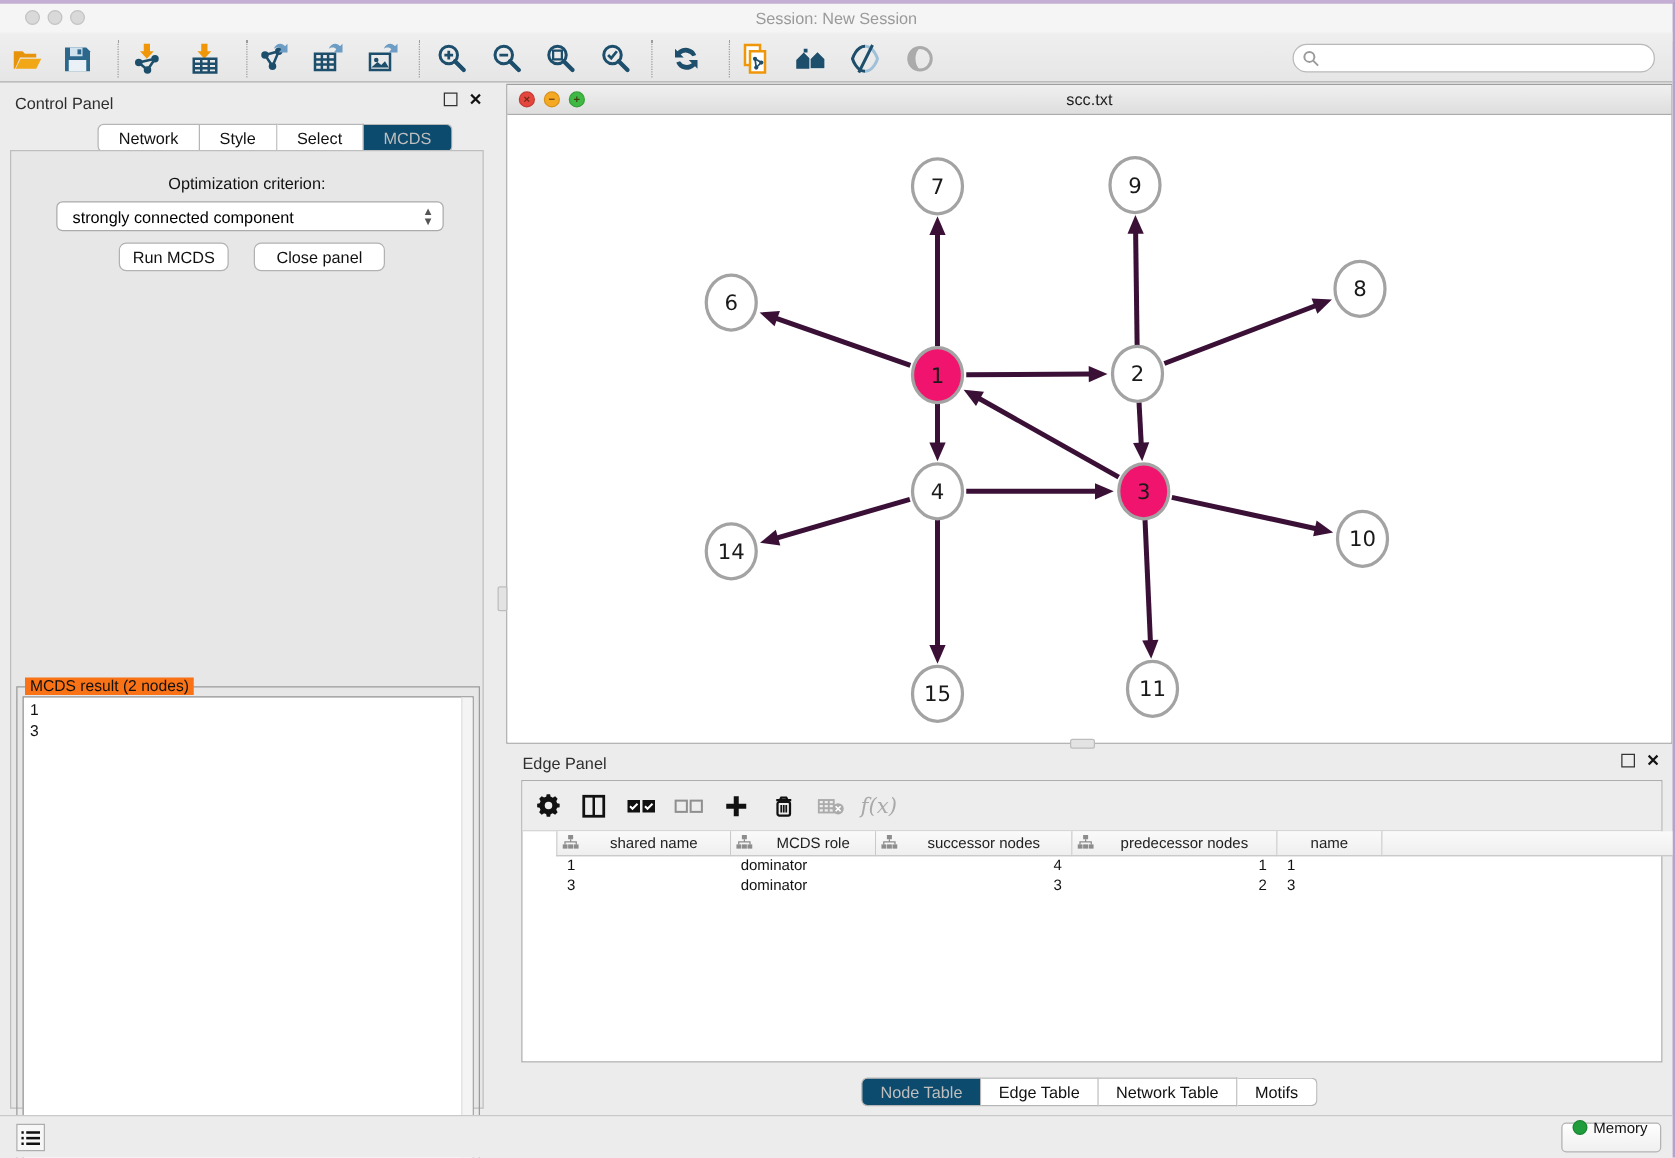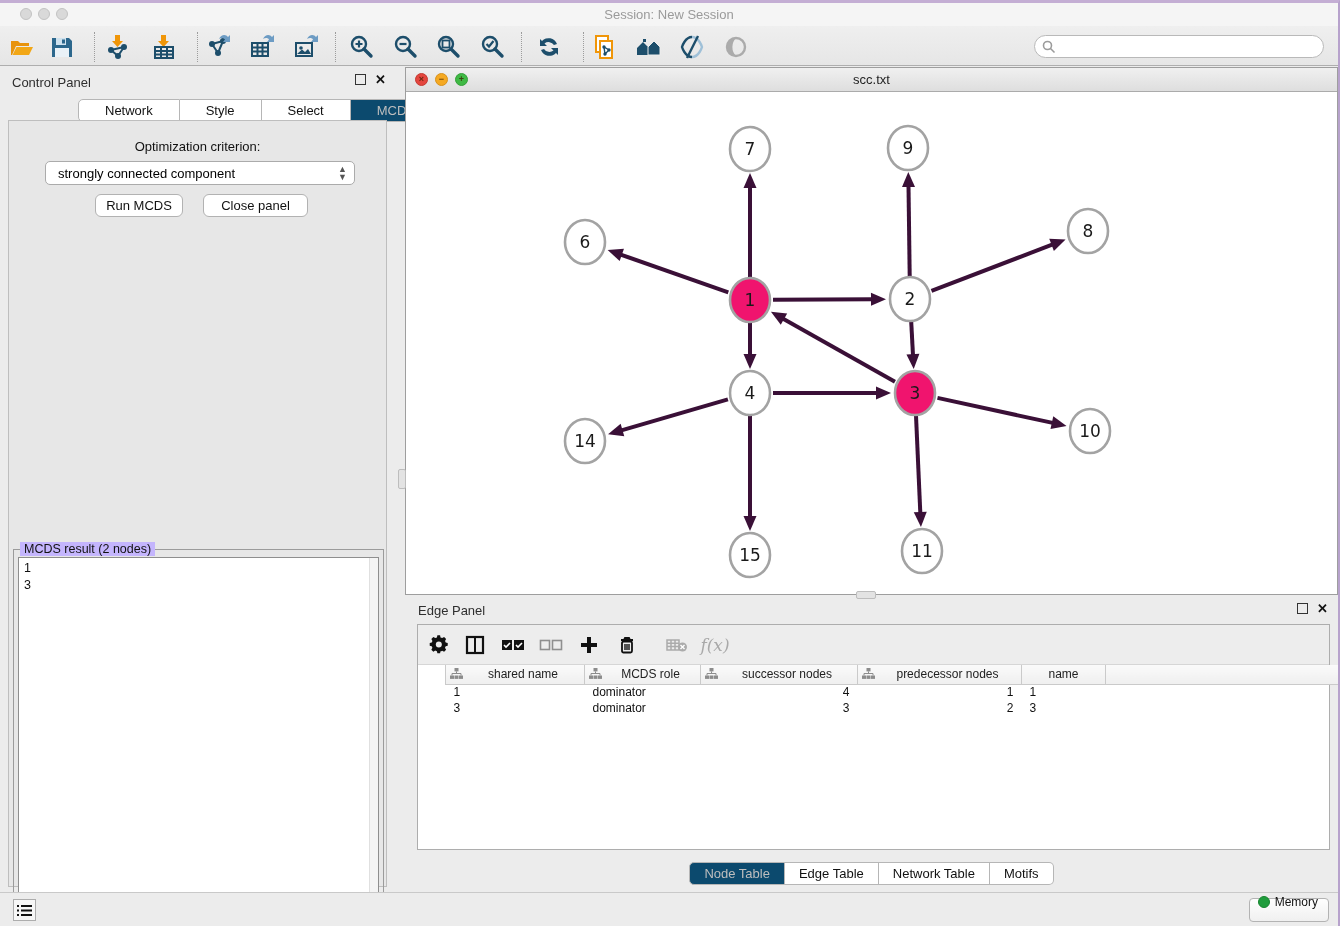--- a/index.html
+++ b/index.html
@@ -22,33 +22,33 @@
   .tb-sep { position:absolute; top:6px; height:30px; width:1px; border-left:1px dotted #9C9C9C; }
   .searchbox { position:absolute; right:14px; top:9px; width:290px; height:23px; background:#fff; border:1px solid #B9B9B9; border-radius:12px; display:flex; align-items:center; padding-left:7px; }
   .searchbox input { border:none; outline:none; flex:1; font-size:12px; background:transparent; height:18px; margin-left:4px; }
   
   .control-panel { position:absolute; left:0; top:64px; width:396px; height:828px; }
   .panel-title { position:absolute; left:12px; top:8px; font-size:13px; color:#2E2E2E; }
   .panel-btns { position:absolute; right:10px; top:7px; display:flex; gap:9px; }
   .float-glyph { width:11px; height:11px; border:1.5px solid #333; display:inline-block; }
   .close-glyph { font-size:13px; font-weight:bold; color:#111; line-height:11px; }
   .ctl-tabs { position:absolute; left:78px; top:32px; display:flex; }
-  .seg-tab { border:1px solid #B6B6B6; border-left:none; background:#fff; padding:3px 26px; font-size:13px; color:#111; cursor:pointer; white-space:nowrap; }
+  .seg-tab { border:1px solid #B6B6B6; border-left:none; background:#fff; padding:3px 16px; font-size:13px; color:#111; cursor:pointer; white-space:nowrap; }
   .seg-tab:first-child { border-left:1px solid #B6B6B6; border-radius:5px 0 0 5px; }
   .seg-tab:last-child { border-radius:0 5px 5px 0; }
   .seg-tab.active-dim { background:#0c4a6e; color:#BEBEBE; }
   .ctl-body { position:absolute; left:8px; top:53px; width:379px; height:767px; background:#E7E7E7; border:1px solid #BEBEBE; }
   .opt-label { position:absolute; left:0; top:18px; width:100%; text-align:center; font-size:13px; color:#111; }
   .dropdown { position:absolute; left:36px; top:40px; width:310px; height:24px; background:#fff; border:1px solid #ABABAB; border-radius:5px; font-size:13px; display:flex; align-items:center; padding:0 24px 0 12px; cursor:pointer; }
   .dd-stepper { position:absolute; right:7px; top:3px; font-size:9px; color:#555; line-height:8px; text-align:center; }
   .btn { background:#fff; border:1px solid #B2B2B2; border-radius:6px; font-size:13px; color:#111; height:23px; display:inline-flex; align-items:center; justify-content:center; cursor:pointer; }
   .run-btn { position:absolute; left:86px; top:73px; width:88px;text-align:right; }
   .closep-btn { position:absolute; left:194px; top:73px; width:105px; }
   .result-fieldset { position:absolute; left:4px; top:428px; width:371px; height:384px; border:1px solid #9B9B9B; }
-  .result-legend { position:absolute; left:6px; top:-8px; background:#c4b5fd; padding:0 4px; font-size:12.5px; color:#111; }
+  .result-legend { position:absolute; left:6px; top:-8px; background:#f97316; padding:0 4px; font-size:12.5px; color:#111; }
   .result-area { position:absolute; left:4px; top:7px; right:4px; bottom:4px; background:#fff; border:1px solid #8E8E8E; font-size:12.5px; color:#111; padding:2px 5px; white-space:pre-line; line-height:17px; }
   .result-scroll { position:absolute; right:5px; top:8px; bottom:5px; width:9px; background:#F4F4F4; border-left:1px solid #E0E0E0; }
   
   .net-window { position:absolute; left:405px; top:64px; width:933px; height:528px; border:1px solid #9E9E9E; background:#fff; }
   .net-titlebar { position:absolute; left:0; top:0; width:100%; height:24px; background:linear-gradient(#F0F0F0,#DEDEDE); border-bottom:1px solid #ABABAB; }
   .net-title { position:absolute; width:100%; text-align:center; top:4px; font-size:13px; color:#1E1E1E; }
   .traffic { position:absolute; top:5px; width:13px; height:13px; border-radius:50%; font-size:9px; font-weight:bold; color:rgba(60,30,0,.75); display:flex; align-items:center; justify-content:center; line-height:1; cursor:pointer; }
   .t-red   { left:9px;  background:#E4463E; border:1px solid #C43A33; }
   .t-yellow{ left:29px; background:#F5A922; border:1px solid #D8921C; }
   .t-green { left:49px; background:#3FB944; border:1px solid #35A03A; }
@@ -57,21 +57,21 @@
   
   .grip-v { position:absolute; left:398px; top:466px; width:8px; height:20px; background:#E3E3E3; border:1px solid #BDBDBD; border-radius:2px; cursor:col-resize; }
   .grip-h { position:absolute; left:856px; top:588px; width:20px; height:8px; background:#E3E3E3; border:1px solid #BDBDBD; border-radius:2px; cursor:row-resize; }
   
   .table-panel { position:absolute; left:405px; top:595px; width:933px; height:293px; }
   .tp-title { position:absolute; left:13px; top:5px; font-size:13px; color:#2E2E2E; }
   .tp-btns { position:absolute; right:10px; top:5px; display:flex; gap:9px; }
   .tp-container { position:absolute; left:12px; top:26px; width:913px; height:226px; border:1px solid #ADADAD; background:#fff; }
   .tp-toolbar { position:absolute; left:0; top:0; width:100%; height:40px; background:#EDEDED; border-bottom:1px solid #D6D6D6; }
   .tpt-icon { position:absolute; top:7px; width:26px; height:26px; display:flex; align-items:center; justify-content:center; cursor:pointer; }
-  .tpt-icon.disabled { cursor:default;margin-left:12px; }
+  .tpt-icon.disabled { cursor:default; }
   .fx { font-family:"DejaVu Serif", serif; font-style:italic; font-size:17px; color:#A9A9A9; }
   .tbl { position:absolute; left:0; top:40px; width:100%; border-collapse:collapse; table-layout:fixed;margin-left:27px; }
   .tbl th { height:19px; background:linear-gradient(#FAFAFA,#EFEFEF); border:1px solid #CACACA; border-top:none; font-size:12px; font-weight:normal; color:#222; position:relative; text-align:center; padding:0 4px 0 20px; overflow:hidden; white-space:nowrap; }
   .tbl th .hier { position:absolute; left:4px; top:3px; }
   .tbl td { height:16px; font-size:12px; color:#111; padding:0 8px; white-space:nowrap; overflow:hidden; }
   .tbl td.num { text-align:right; }
   .tp-tabs { position:absolute; left:0; width:100%; top:264px; display:flex; justify-content:center; }
   .tp-tabs .seg-tab { padding:3px 14px; }
   
   .statusbar { position:absolute; left:0; bottom:0; width:100%; height:34px; background:#ECECEC; border-top:1px solid #C9C9C9; }

